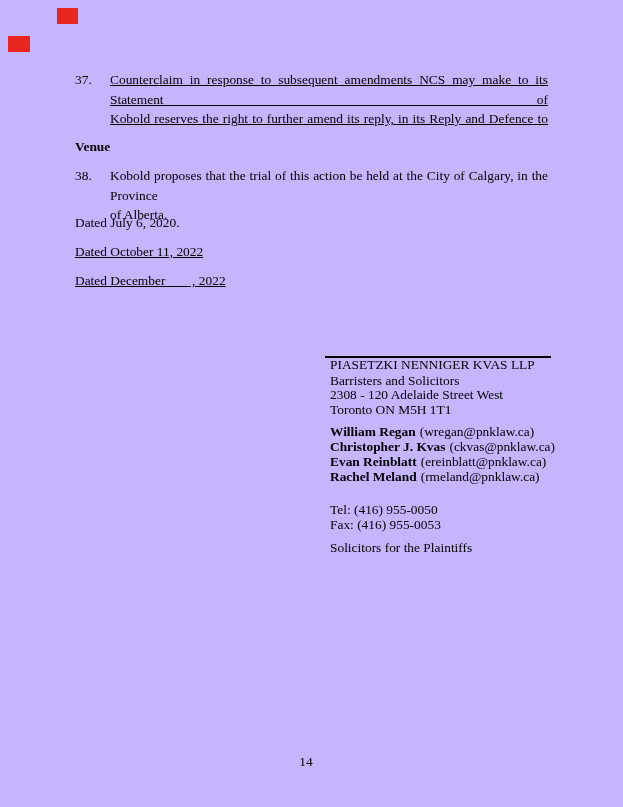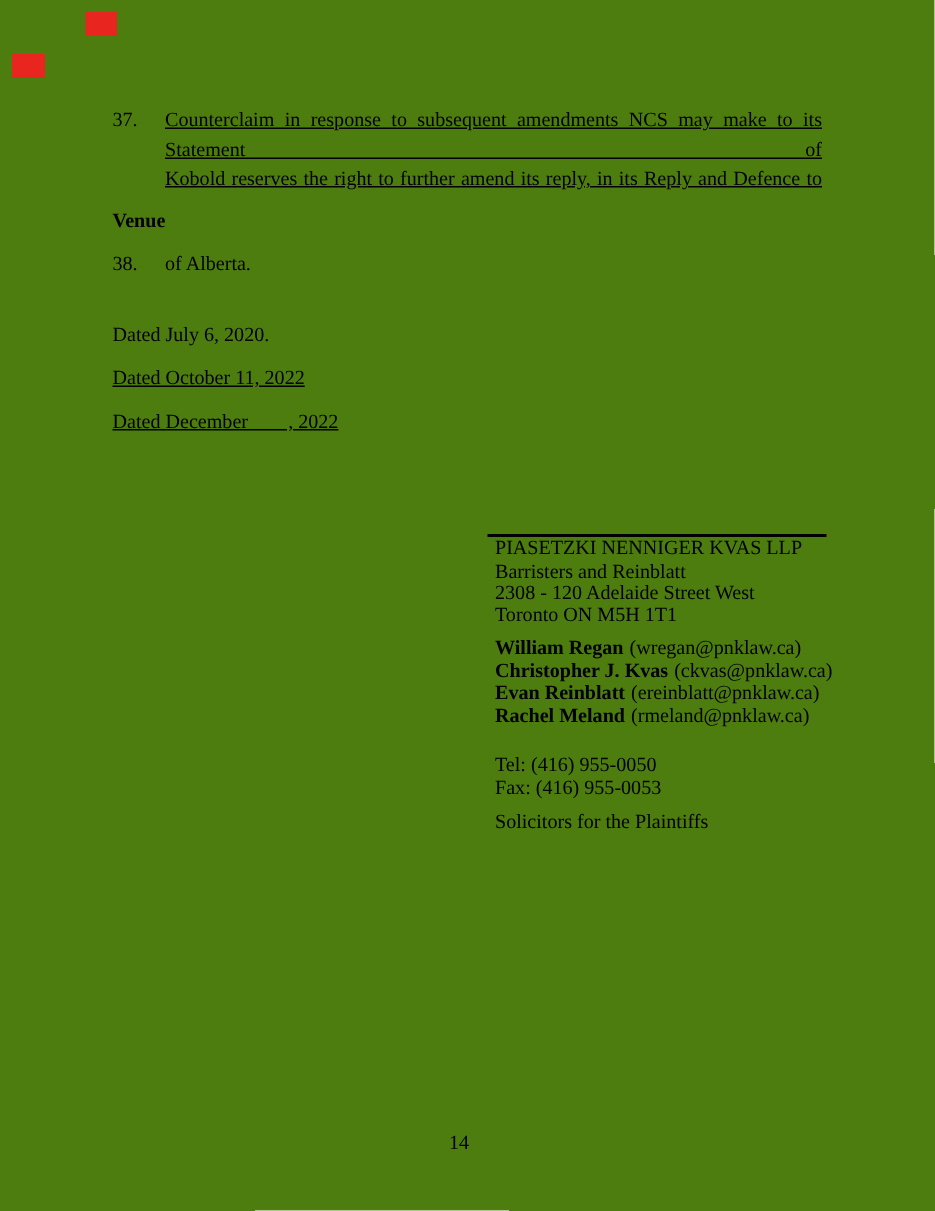--- a/index.html
+++ b/index.html
@@ -1,17 +1,17 @@
 <!DOCTYPE html>
 <html><head>
 <meta charset="utf-8">
 <style>
   html,body{margin:0;padding:0;background:#ffffff;}
   .page{
-    position:relative;width:623px;height:807px;background:#4d7c0f;
+    position:relative;width:623px;height:807px;background:#c4b5fd;
     font-family:"Liberation Serif","DejaVu Serif",serif;
     color:#000;font-size:13.4px;overflow:hidden;
   }
   
   .marker{position:absolute;}
   .marker-1{left:57px;top:8px;width:21px;height:16px;}
   .marker-2{left:8px;top:36px;width:22px;height:16px;}
 
   
   .numbered{position:absolute;left:75px;width:473px;line-height:19.6px;}
@@ -57,33 +57,34 @@
       <div class="jline">Counterclaim in response to subsequent amendments NCS may make to its Statement of</div>
       <div class="jline">Kobold reserves the right to further amend its reply, in its Reply and Defence to</div>
     </div>
   </div>
 
   <div id="venue">Venue</div>
 
   <div class="numbered" id="para38">
     <span class="num">38.</span>
     <div class="body">
+      <div class="jline">Kobold proposes that the trial of this action be held at the City of Calgary, in the Province</div>
       <div class="lline">of Alberta.</div>
     </div>
   </div>
 
   <div class="dated" id="dated-1">Dated July 6, 2020.</div>
   <div class="dated u" id="dated-2">Dated October 11, 2022</div>
   <div class="dated u" id="dated-3">Dated December        , 2022</div>
 
   <div id="sig-rule"></div>
 
   <div id="sig">
     <p class="firm">PIASETZKI NENNIGER KVAS LLP</p>
-    <p>Barristers and Reinblatt</p>
+    <p>Barristers and Solicitors</p>
     <p>2308 - 120 Adelaide Street West</p>
     <p>Toronto ON M5H 1T1</p>
 
     <div class="names">
       <p>
         <span class="lawyer-name">William Regan</span><span class="lawyer-email">(wregan@pnklaw.ca)</span>
       </p>
       <p>
         <span class="lawyer-name">Christopher J. Kvas</span><span class="lawyer-email">(ckvas@pnklaw.ca)</span>
       </p>

